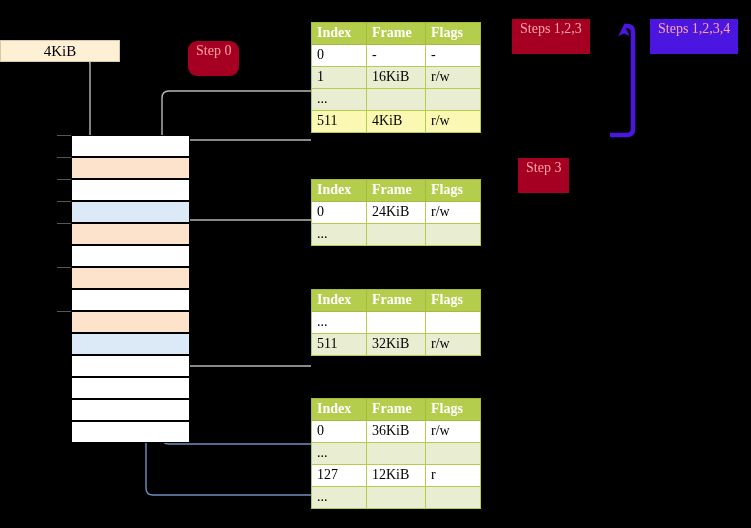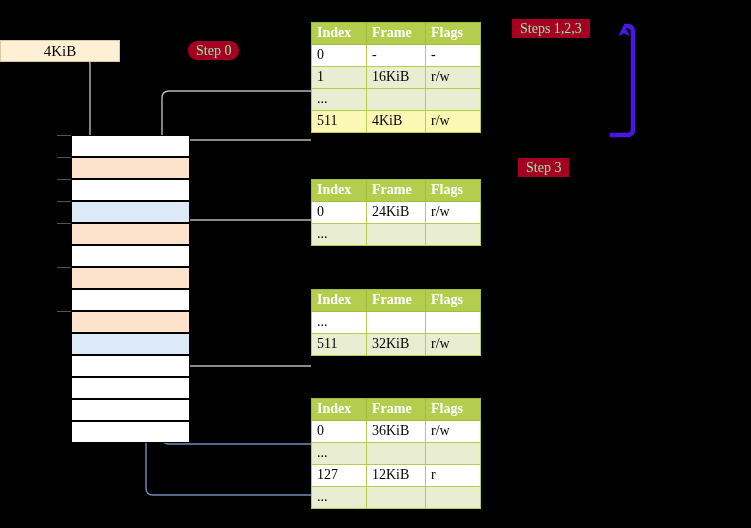--- a/index.html
+++ b/index.html
@@ -43,24 +43,24 @@
     color: #000000;
     font-size: 15px;
     line-height: 20px;
     text-align: center;
     white-space: nowrap;
   }
 
   
   .badge {
     position: absolute;
-    color: #86efac;
+    color: #fca5a5;
     font-size: 14px;
     line-height: 18px;
-    padding: 1px 8px 0 8px;
+    padding: 1px 8px 16px 8px;
     white-space: nowrap;
     box-sizing: border-box;
   }
   .badge-red { background: #a50021; }
   .badge-blue { background: #4b16e0; }
 
   #badge-step0 { left: 188px; top: 41px; border-radius: 9px; }
   #badge-steps123 { left: 512px; top: 19px; }
   #badge-steps1234 { left: 650px; top: 19px; }
   #badge-step4 { left: 518px; top: 158px; }
@@ -186,20 +186,21 @@
       <path d="M 610,135 L 627,135 Q 633,135 633,129 L 633,32 Q 633,26 627,26 L 624,26" fill="none" stroke="#4b16e0" stroke-width="4.5" stroke-linecap="butt" marker-end="url(#arrPurple)"></path>
     </g>
   </svg>
 
   <div class="size-box" id="size-box">4KiB</div>
 
   <div class="badge badge-red" id="badge-step0">Step 0</div>
 
   <div class="badge badge-red" id="badge-steps123">Steps 1,2,3</div>
 
+  <div class="badge badge-blue" id="badge-steps1234">Steps 1,2,3,4</div>
 
   <div class="badge badge-red" id="badge-step4">Step 3</div>
 
   <div id="memory-column">
       <div class="mem-cell" style="top: 0px;"></div>
       <div class="mem-cell orange" style="top: 22px;"></div>
       <div class="mem-cell" style="top: 44px;"></div>
       <div class="mem-cell bluefill" style="top: 66px;"></div>
       <div class="mem-cell orange" style="top: 88px;"></div>
       <div class="mem-cell" style="top: 110px;"></div>

